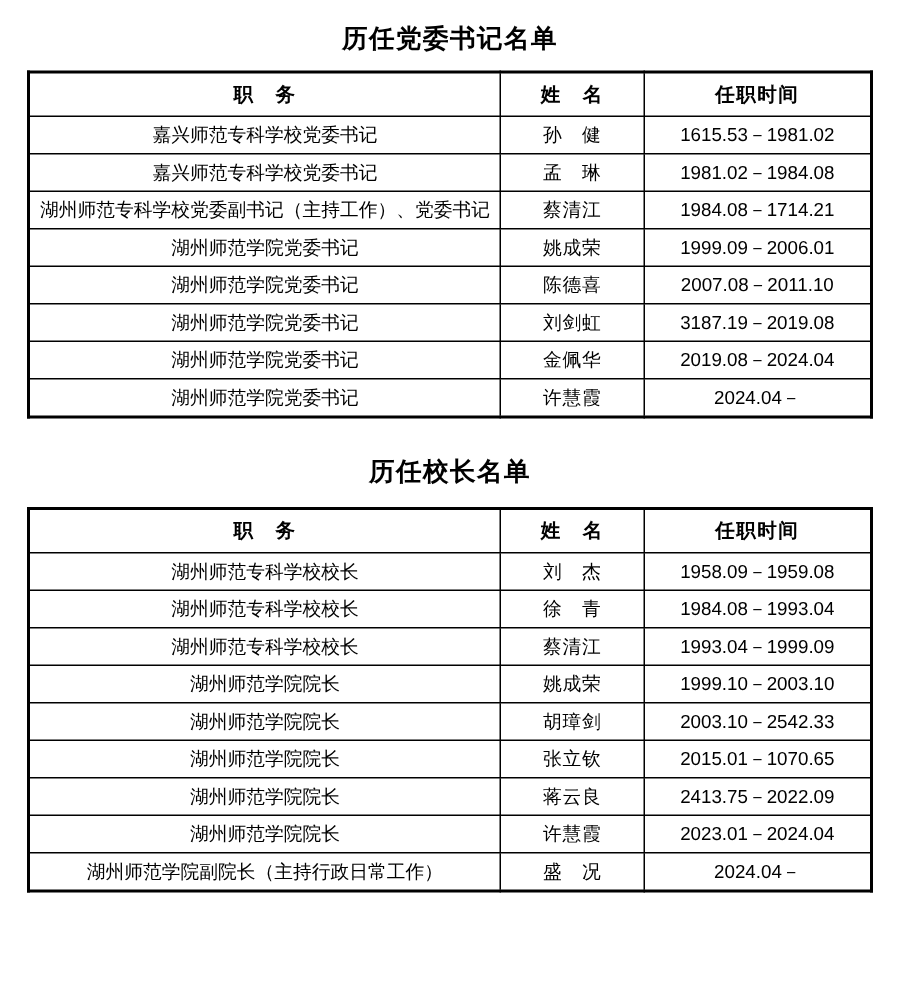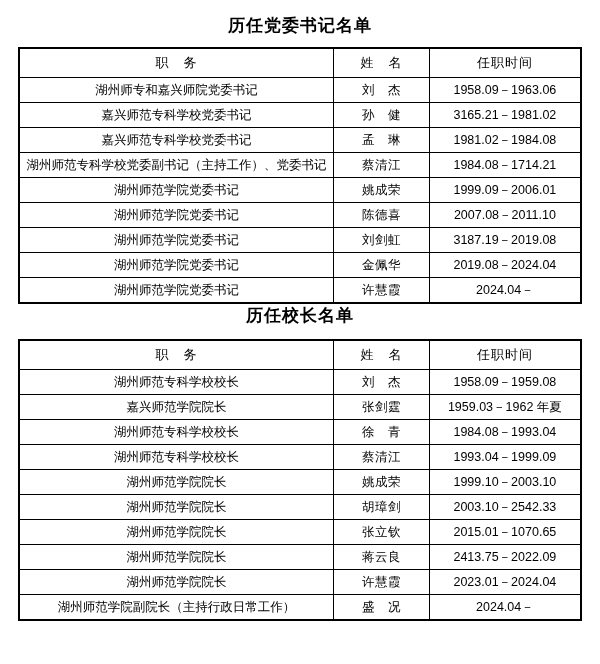--- a/index.html
+++ b/index.html
@@ -25,20 +25,21 @@
     font-weight: bold;
     font-size: 17px;
     letter-spacing: 1px;
     color: #000;
   }
   #title-1 {
     padding-top: 14px;
     padding-bottom: 10px;
   }
   #title-2 {
+    padding-top: 24px;
     padding-bottom: 12px;
     border-radius: 12px;
   }
   .tbl-wrap {
     padding: 0 18px;
     box-sizing: border-box;
   }
   table.data-table {
     width: 100%;
     border-collapse: collapse;
@@ -50,21 +51,21 @@
     border: 1px solid #000;
     text-align: center;
     font-size: 12.5px;
     padding: 2px 2px;
     height: 20px;
     line-height: 16px;
     white-space: nowrap;
     overflow: hidden;
   }
   table.data-table thead th {
-    font-weight: normal;
+    font-weight: bold;
     font-size: 13px;
     height: 24px;
     letter-spacing: 1px;
   }
   table.data-table tbody td {
     font-weight: normal;
   }
   .col-post { width: 56%; }
   .col-name { width: 17%; }
   .col-term { width: 27%; }
@@ -92,28 +93,23 @@
       </colgroup>
       <thead>
         <tr>
           <th>职　务</th>
           <th>姓　名</th>
           <th>任职时间</th>
         </tr>
       </thead>
       <tbody>
         <tr>
-          <td>湖州师专和嘉兴师院党委书记</td>
-          <td class="name-cell">刘　杰</td>
-          <td class="term-cell">1958.09－1963.06</td>
-        </tr>
-        <tr>
           <td>嘉兴师范专科学校党委书记</td>
           <td class="name-cell">孙　健</td>
-          <td class="term-cell">3165.21－1981.02</td>
+          <td class="term-cell">1615.53－1981.02</td>
         </tr>
         <tr>
           <td>嘉兴师范专科学校党委书记</td>
           <td class="name-cell">孟　琳</td>
           <td class="term-cell">1981.02－1984.08</td>
         </tr>
         <tr>
           <td>湖州师范专科学校党委副书记（主持工作）、党委书记</td>
           <td class="name-cell">蔡清江</td>
           <td class="term-cell">1984.08－1714.21</td>
@@ -163,25 +159,20 @@
           <th>任职时间</th>
         </tr>
       </thead>
       <tbody>
         <tr>
           <td>湖州师范专科学校校长</td>
           <td class="name-cell">刘　杰</td>
           <td class="term-cell">1958.09－1959.08</td>
         </tr>
         <tr>
-          <td>嘉兴师范学院院长</td>
-          <td class="name-cell">张剑霆</td>
-          <td class="term-cell">1959.03－1962 年夏</td>
-        </tr>
-        <tr>
           <td>湖州师范专科学校校长</td>
           <td class="name-cell">徐　青</td>
           <td class="term-cell">1984.08－1993.04</td>
         </tr>
         <tr>
           <td>湖州师范专科学校校长</td>
           <td class="name-cell">蔡清江</td>
           <td class="term-cell">1993.04－1999.09</td>
         </tr>
         <tr>

